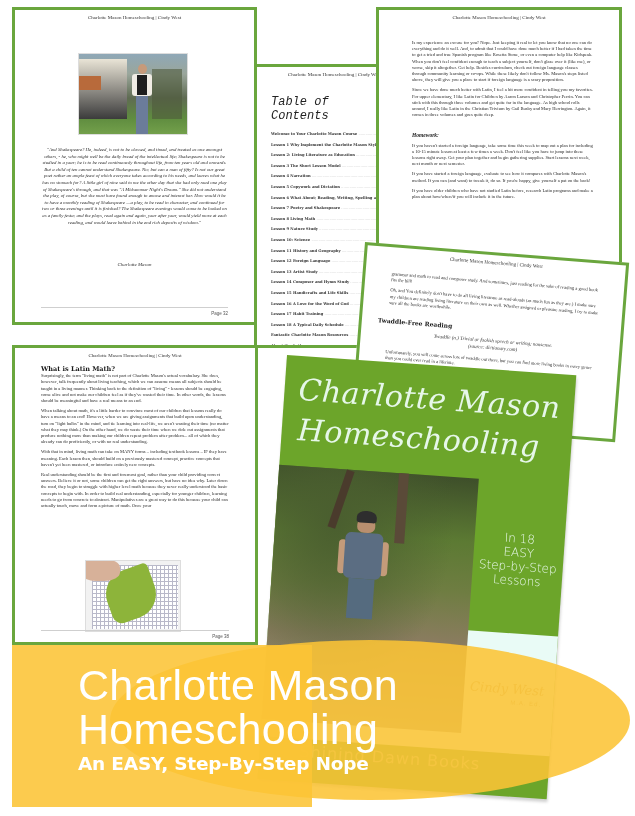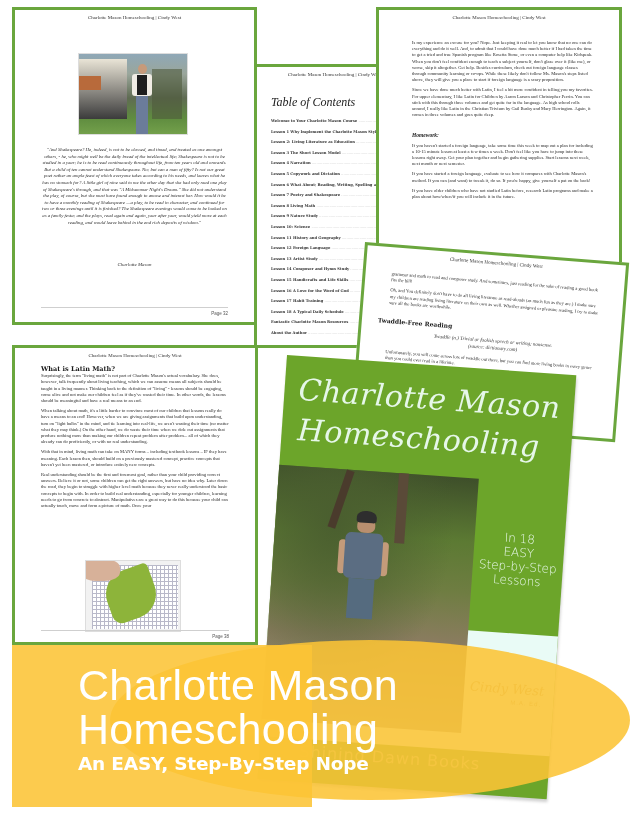--- a/index.html
+++ b/index.html
@@ -58,21 +58,21 @@
   }
   #p1 .attribution {
     position: absolute; left: 0; right: 0; top: 252px;
     text-align: center; font-style: italic; font-size: 5px; color: #333;
   }
   #p1 .page-footer { top: 297px; }
 
   
   #p2 { left: 254px; top: 64px; width: 130px; height: 284px; z-index: 1; }
   #p2 .toc-title {
-    font-family: Liberation Serif, serif;
+    font-family: Liberation Mono, monospace;
     font-style: italic;
     font-size: 12px;
     color: #222;
     margin: 18px 0 9px 14px;
   }
   #p2 .toc-list { list-style: none; margin-left: 14px; }
   #p2 .toc-list li {
     font-size: 3.7px; font-weight: bold; color: #333;
     height: 10.6px; white-space: nowrap; overflow: hidden;
     font-family: "DejaVu Serif", serif;

